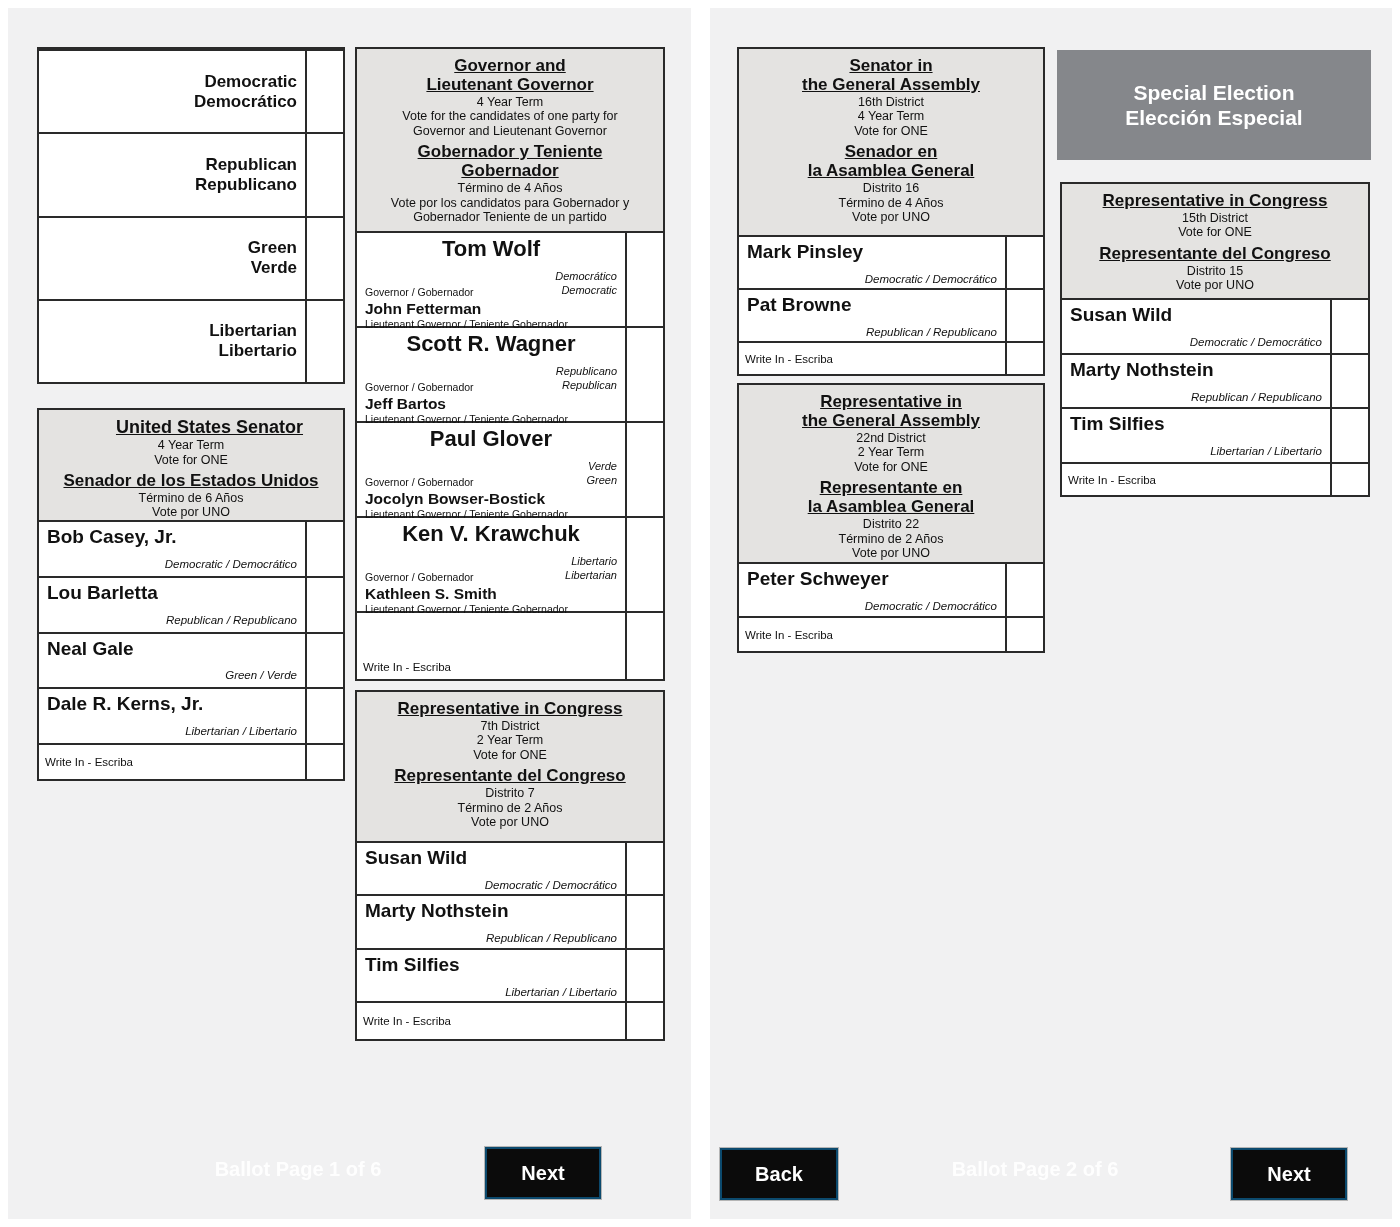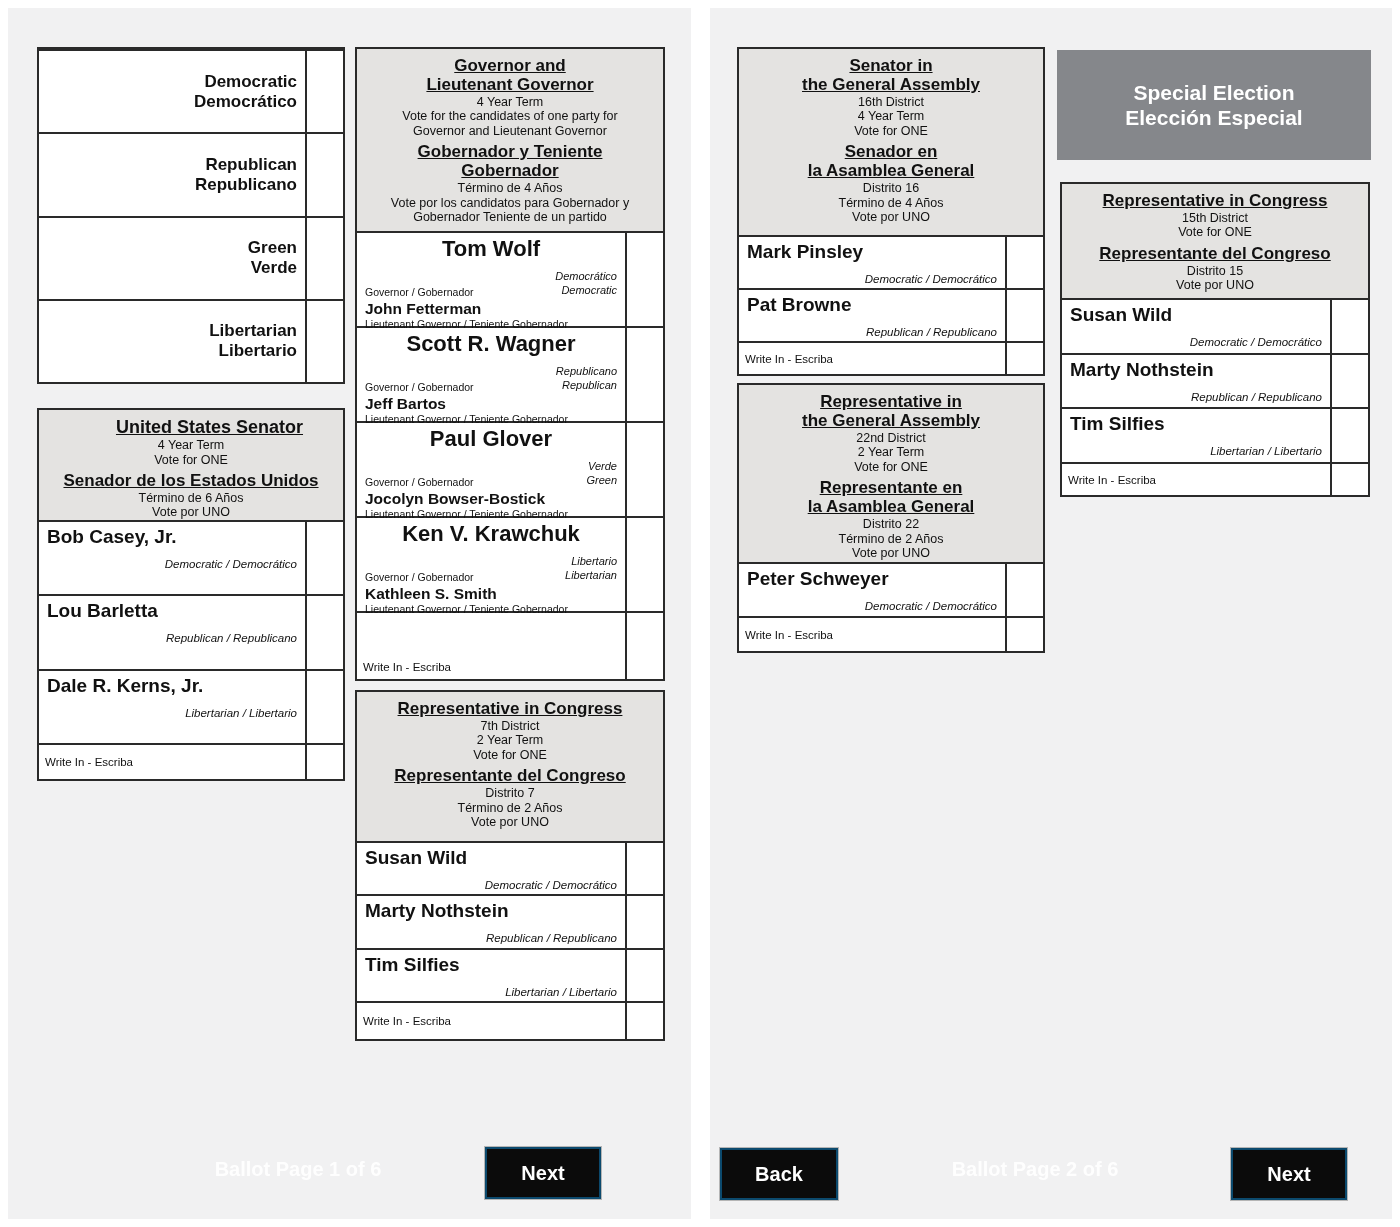--- a/index.html
+++ b/index.html
@@ -99,20 +99,27 @@
       <div class="row-main cand-main">
         <div class="cand-name">Bob Casey, Jr.</div>
         <div class="cand-party">Democratic / Democrático</div>
       </div>
       <div class="vote-cell"></div>
     </div>
     <div class="row">
       <div class="row-main cand-main">
         <div class="cand-name">Lou Barletta</div>
         <div class="cand-party">Republican / Republicano</div>
+      </div>
+      <div class="vote-cell"></div>
+    </div>
+    <div class="row">
+      <div class="row-main cand-main">
+        <div class="cand-name">Neal Gale</div>
+        <div class="cand-party">Green / Verde</div>
       </div>
       <div class="vote-cell"></div>
     </div>
     <div class="row">
       <div class="row-main cand-main">
         <div class="cand-name">Dale R. Kerns, Jr.</div>
         <div class="cand-party">Libertarian / Libertario</div>
       </div>
       <div class="vote-cell"></div>
     </div>

